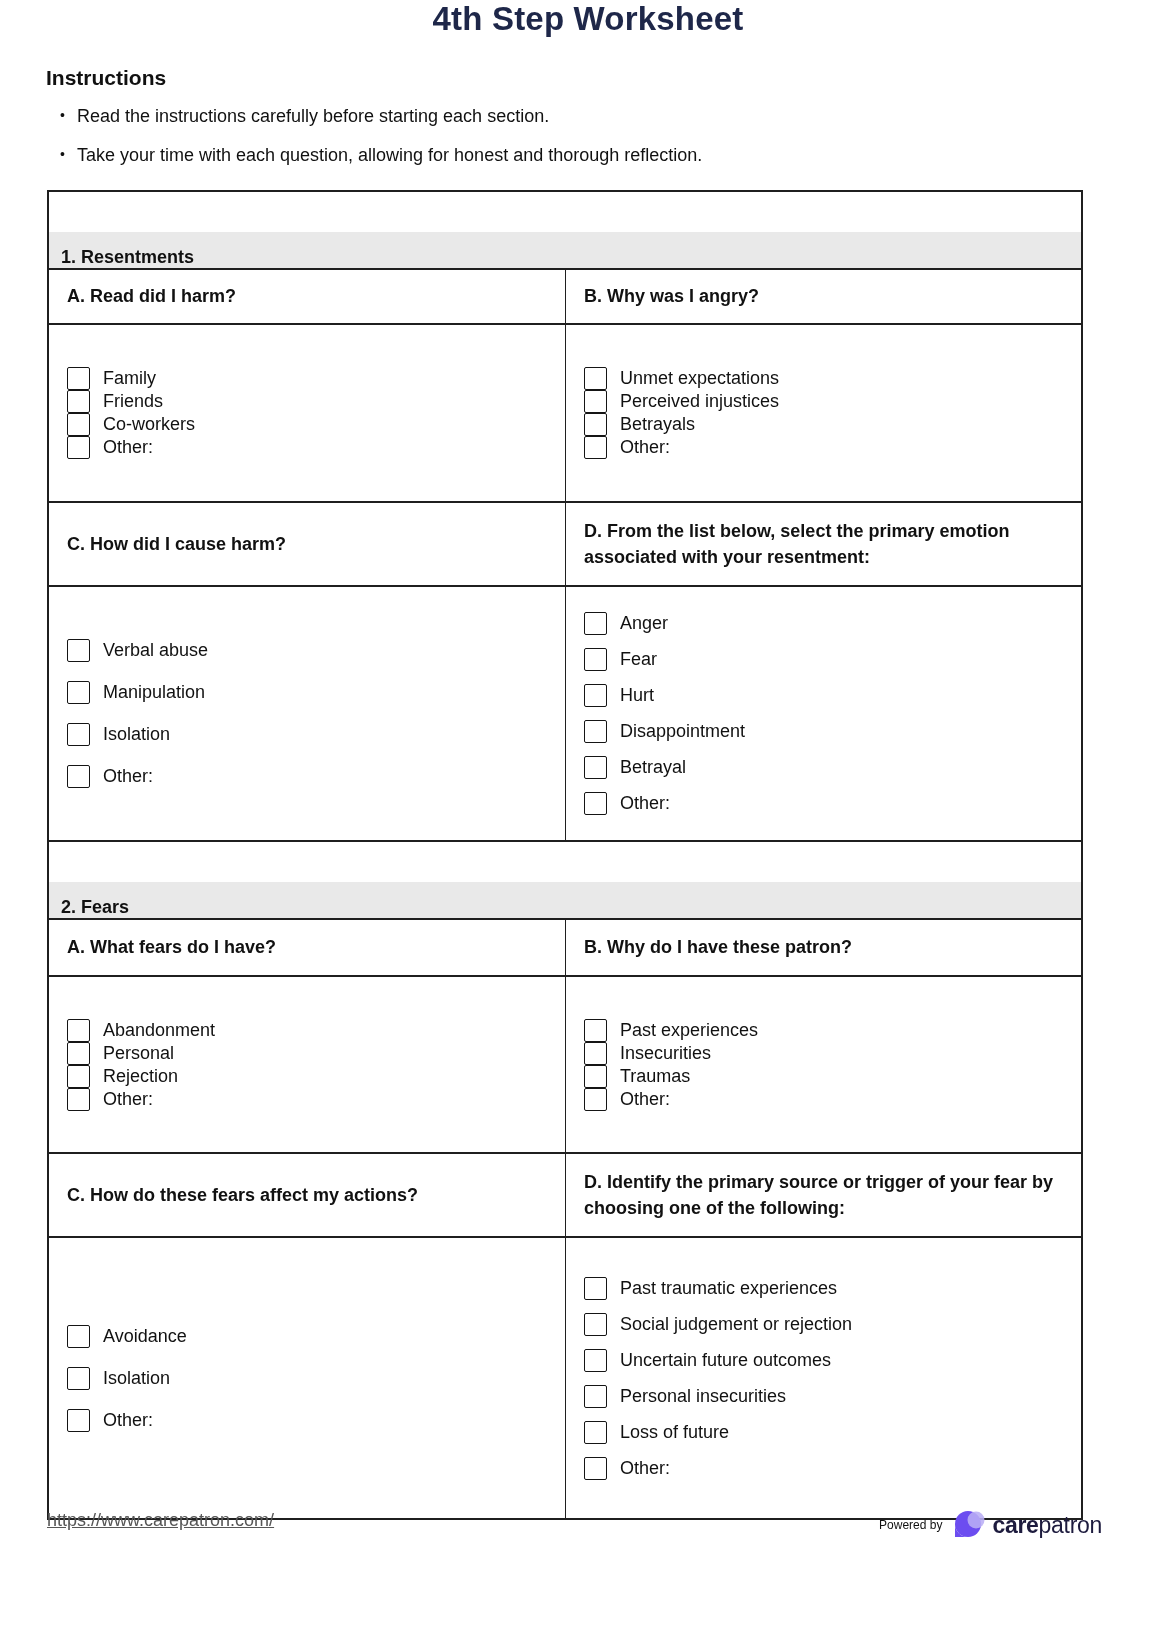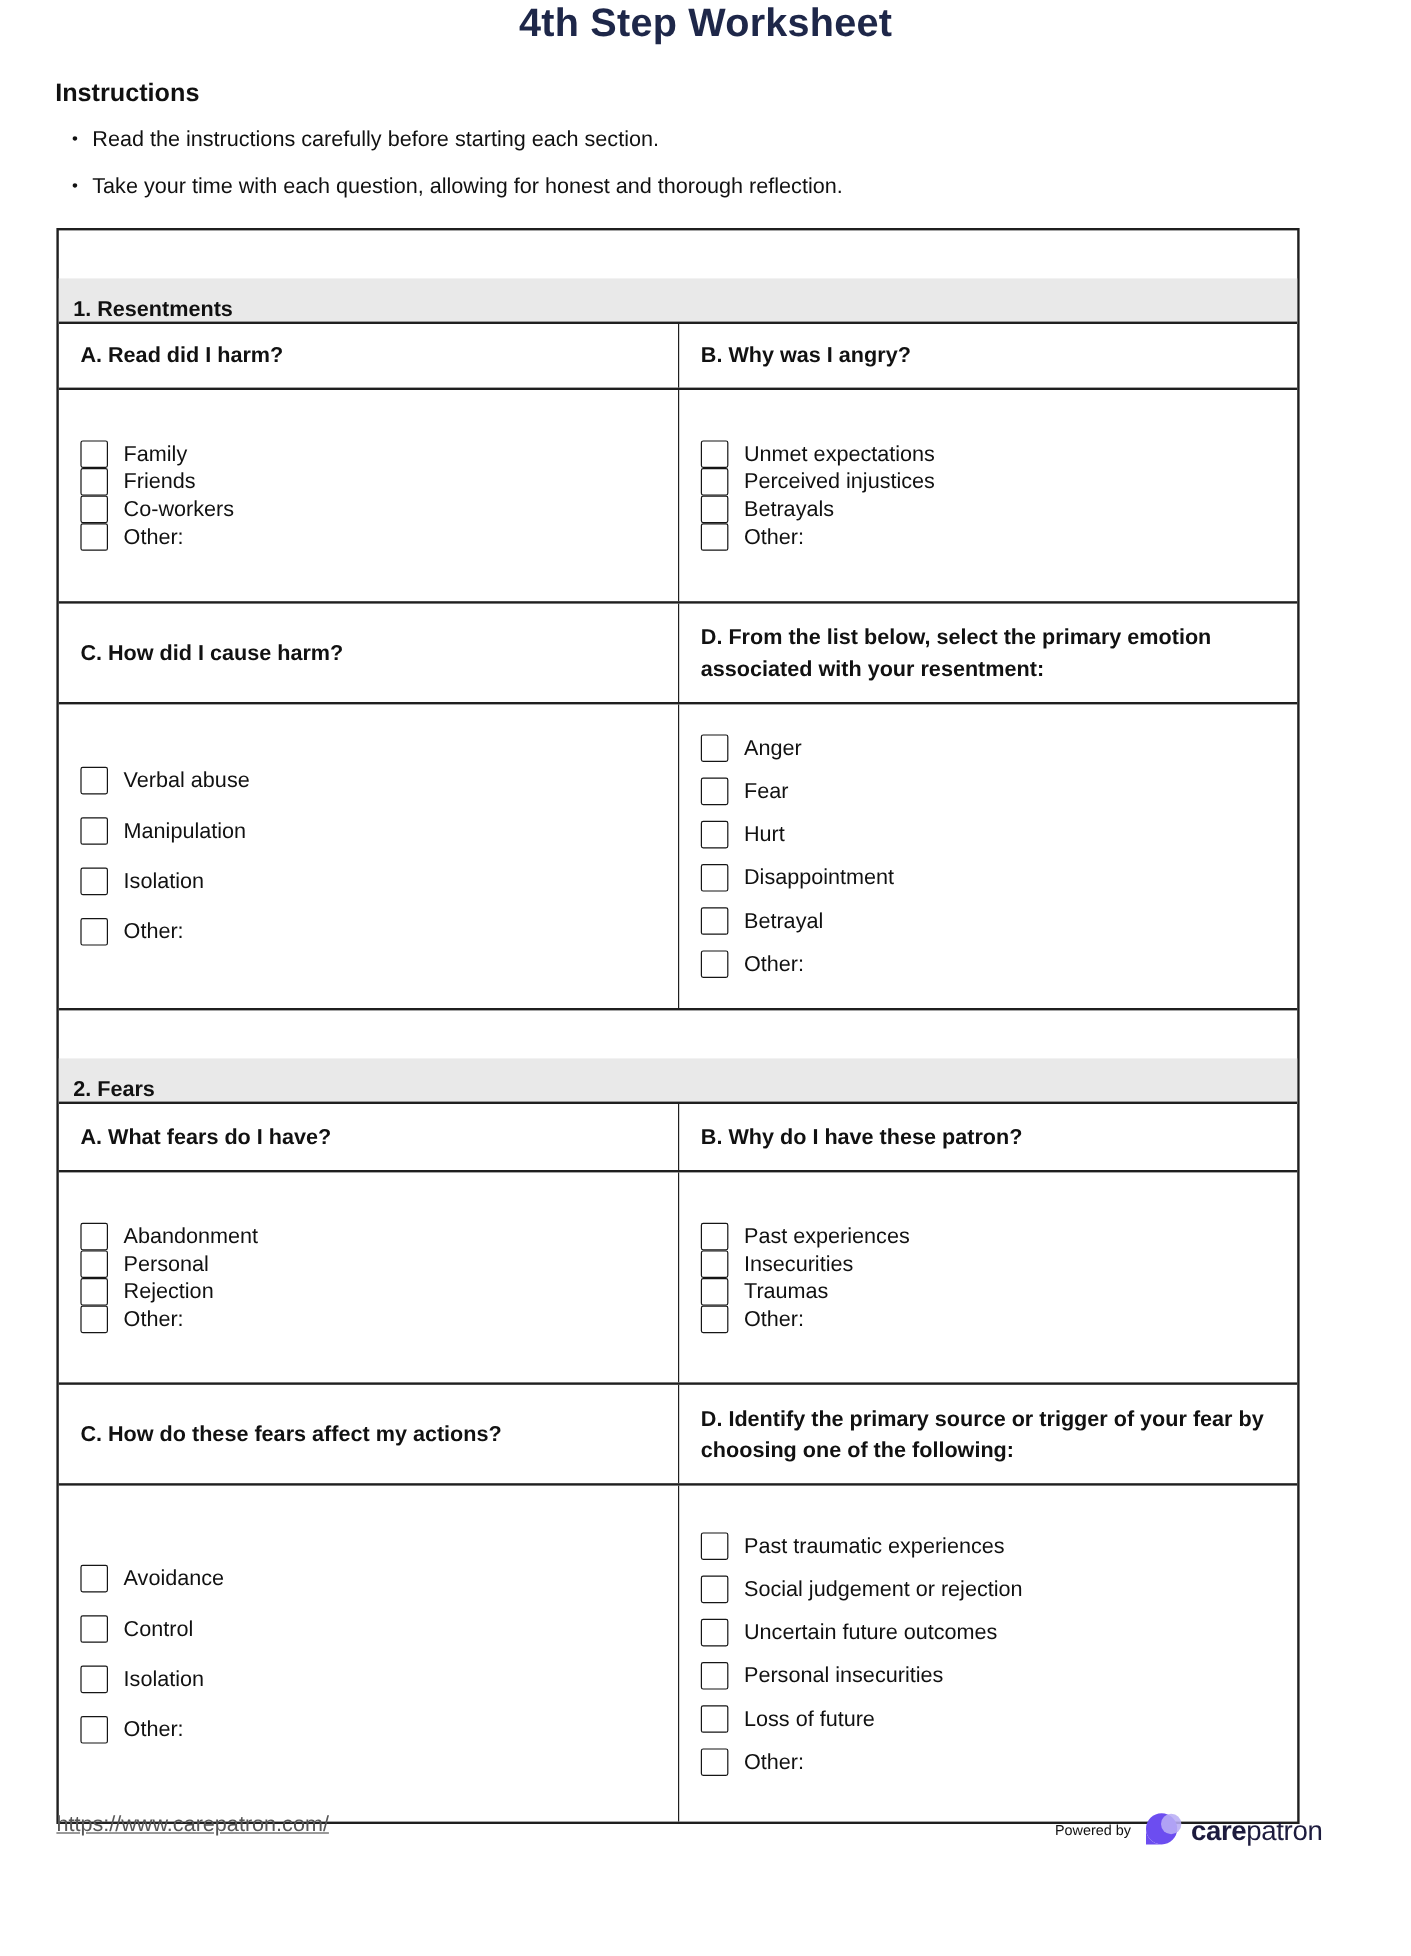--- a/index.html
+++ b/index.html
@@ -324,24 +324,20 @@
     </div>
 
     <div class="row r-opts4">
       <div class="cell opts-cell gap-lg">
           <div class="opt">
             <span class="cb"></span>
             <span class="opt-label">Avoidance</span>
           </div>
           <div class="opt">
             <span class="cb"></span>
-            <span class="opt-label">Control</span>
-          </div>
-          <div class="opt">
-            <span class="cb"></span>
             <span class="opt-label">Isolation</span>
           </div>
           <div class="opt">
             <span class="cb"></span>
             <span class="opt-label">Other:</span>
           </div>
         </div>
       <div class="cell right opts-cell gap-sm">
           <div class="opt">
             <span class="cb"></span>

